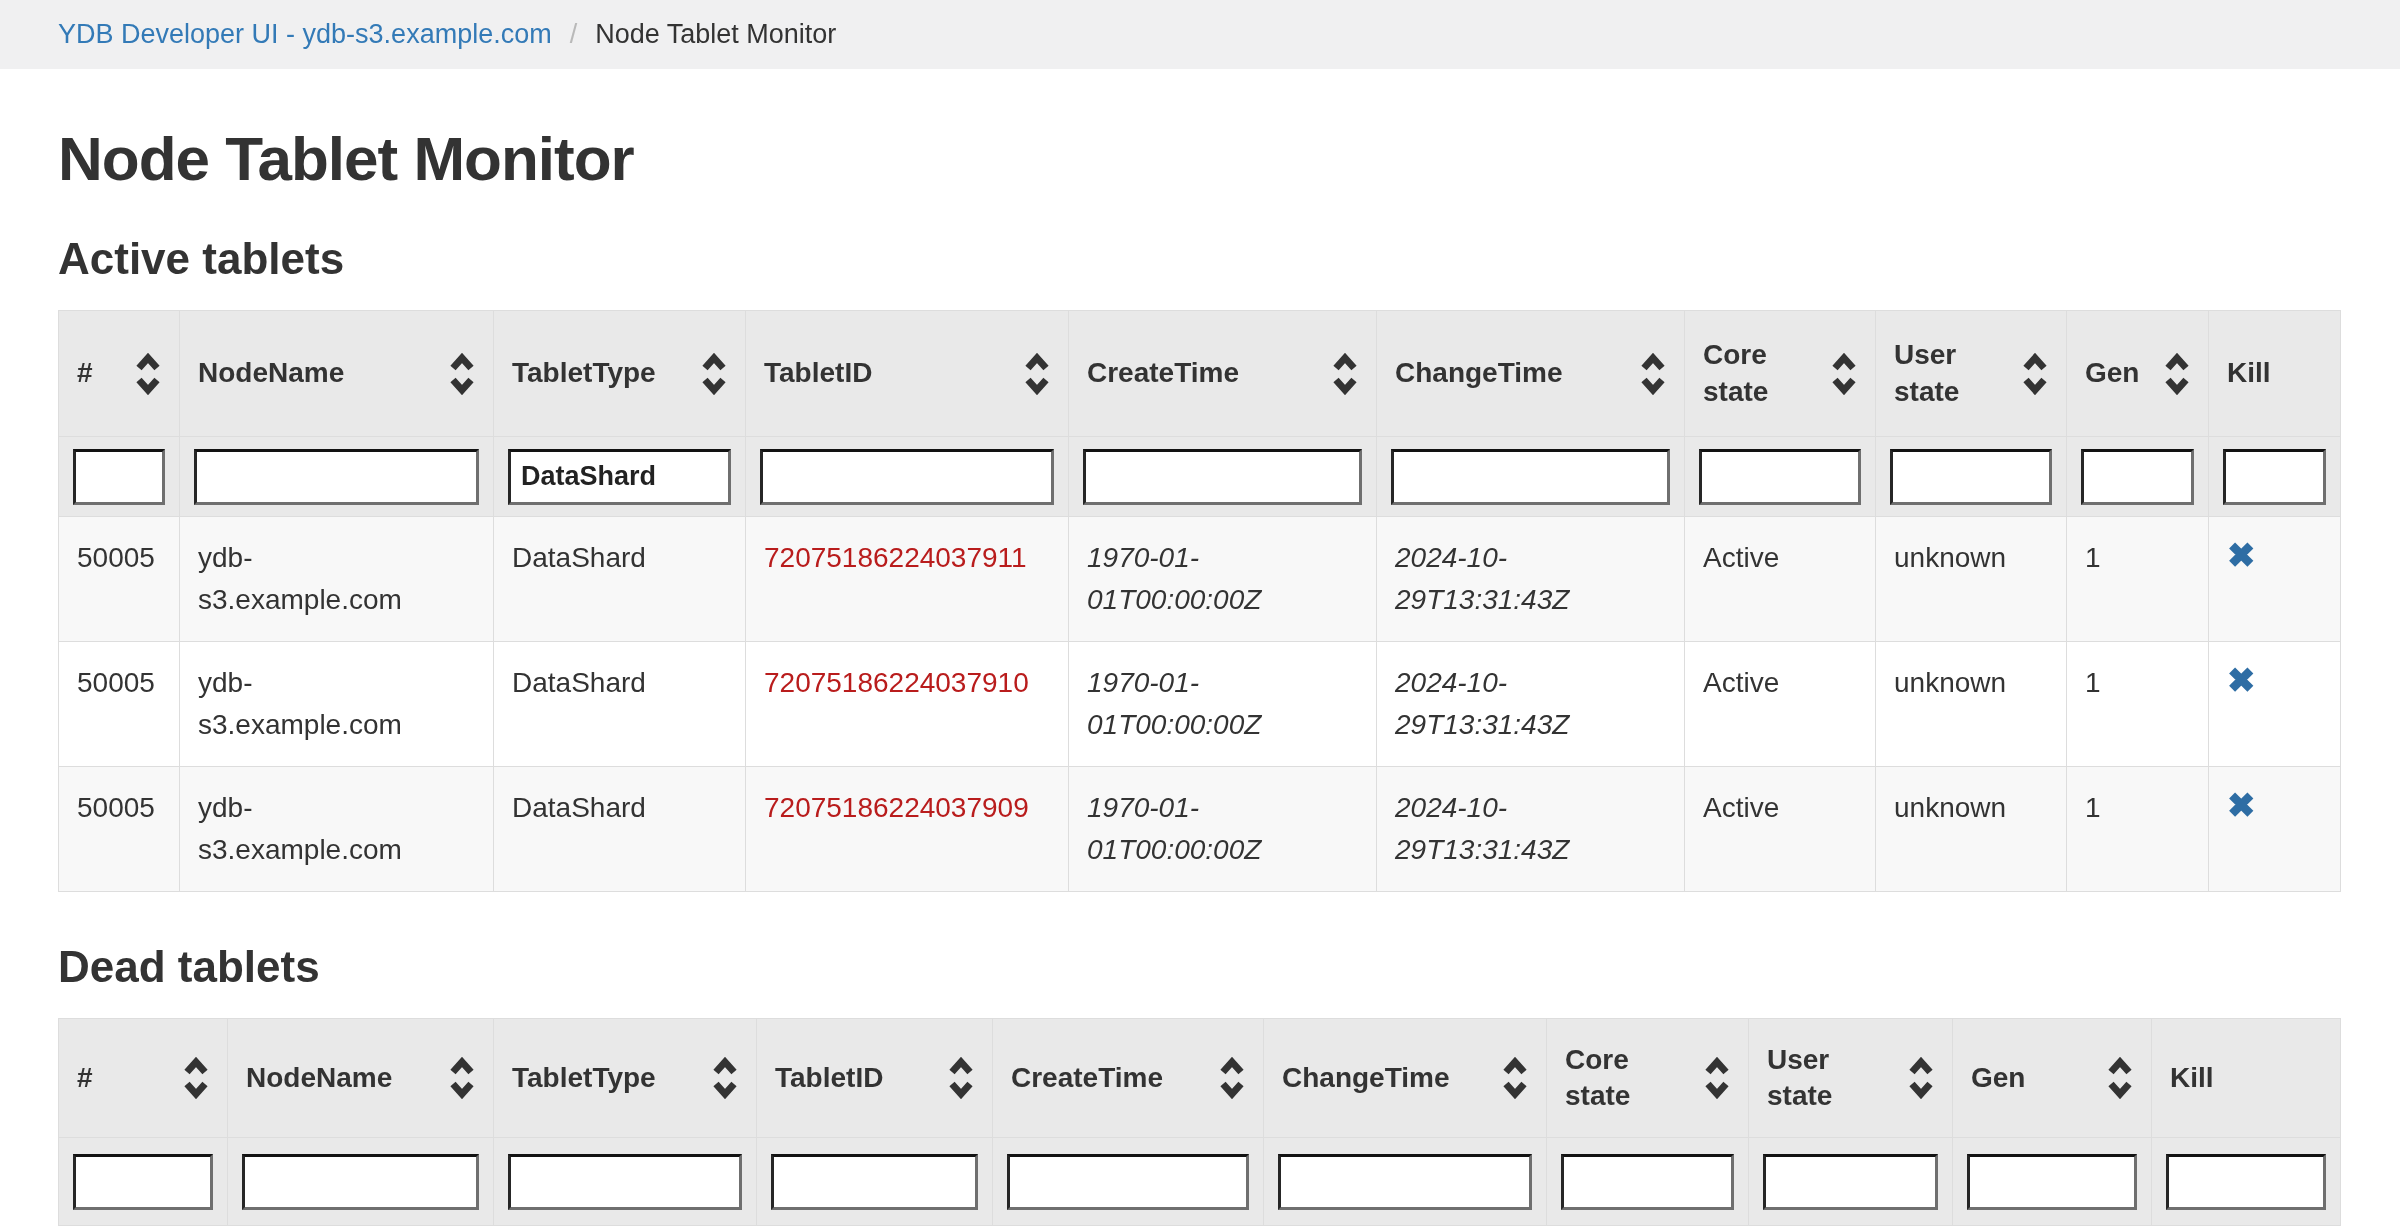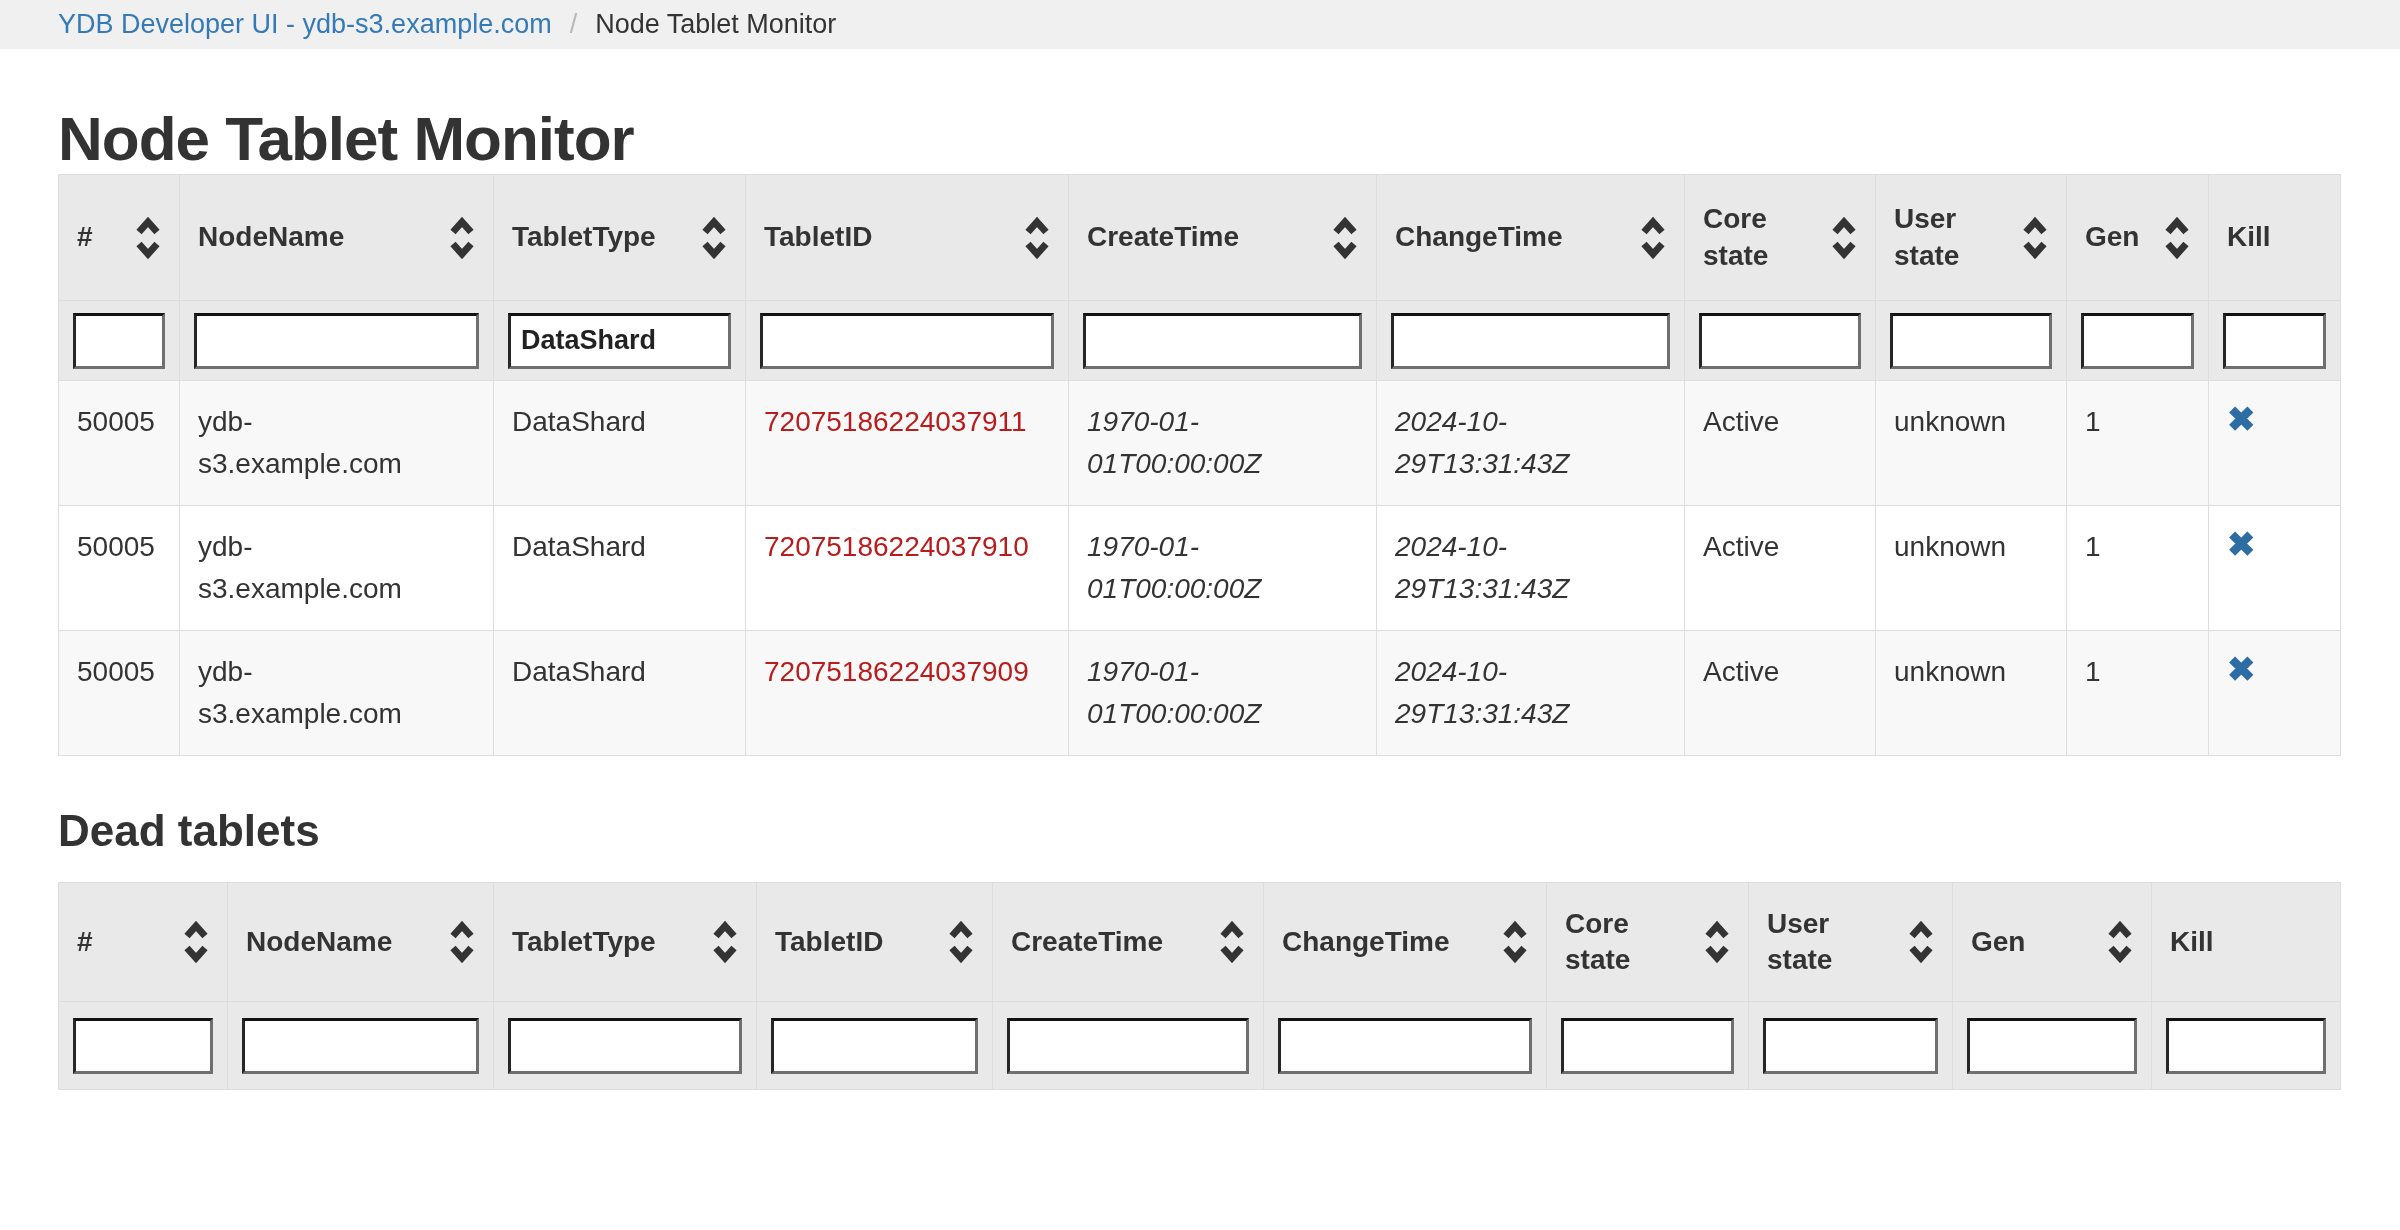--- a/index.html
+++ b/index.html
@@ -6,21 +6,21 @@
   html, body {
     margin: 0; padding: 0;
     width: 2400px; height: 1230px;
     background: #ffffff;
     font-family: "Liberation Sans", sans-serif;
     color: #333333;
     overflow: hidden;
   }
   .breadcrumb-bar {
     background: #f0f0f1;
-    height: 49px;
+    height: 69px;
     display: flex; align-items: center;
     padding: 0 58px;
     font-size: 27px;
   }
   .breadcrumb-link { color: #337ab7; text-decoration: none; cursor: pointer; }
   .breadcrumb-sep { color: #b9b9b9; margin: 0 18px; }
   .breadcrumb-current { color: #333333; }
 
   .content { padding: 0 58px; }
   h1.page-title {
@@ -113,20 +113,21 @@
 
 <div class="breadcrumb-bar">
   <a class="breadcrumb-link">YDB Developer UI - ydb-s3.example.com</a>
   <span class="breadcrumb-sep">/</span>
   <span class="breadcrumb-current">Node Tablet Monitor</span>
 </div>
 
 <div class="content">
   <h1 class="page-title">Node Tablet Monitor</h1>
 
+  <h2 class="section-title">Active tablets</h2>
 
   <table class="tablets active-table">
     <colgroup>
       <col style="width:121px">
         <col style="width:314px">
         <col style="width:252px">
         <col style="width:323px">
       <col style="width:308px">
         <col style="width:308px">
         <col style="width:191px">

